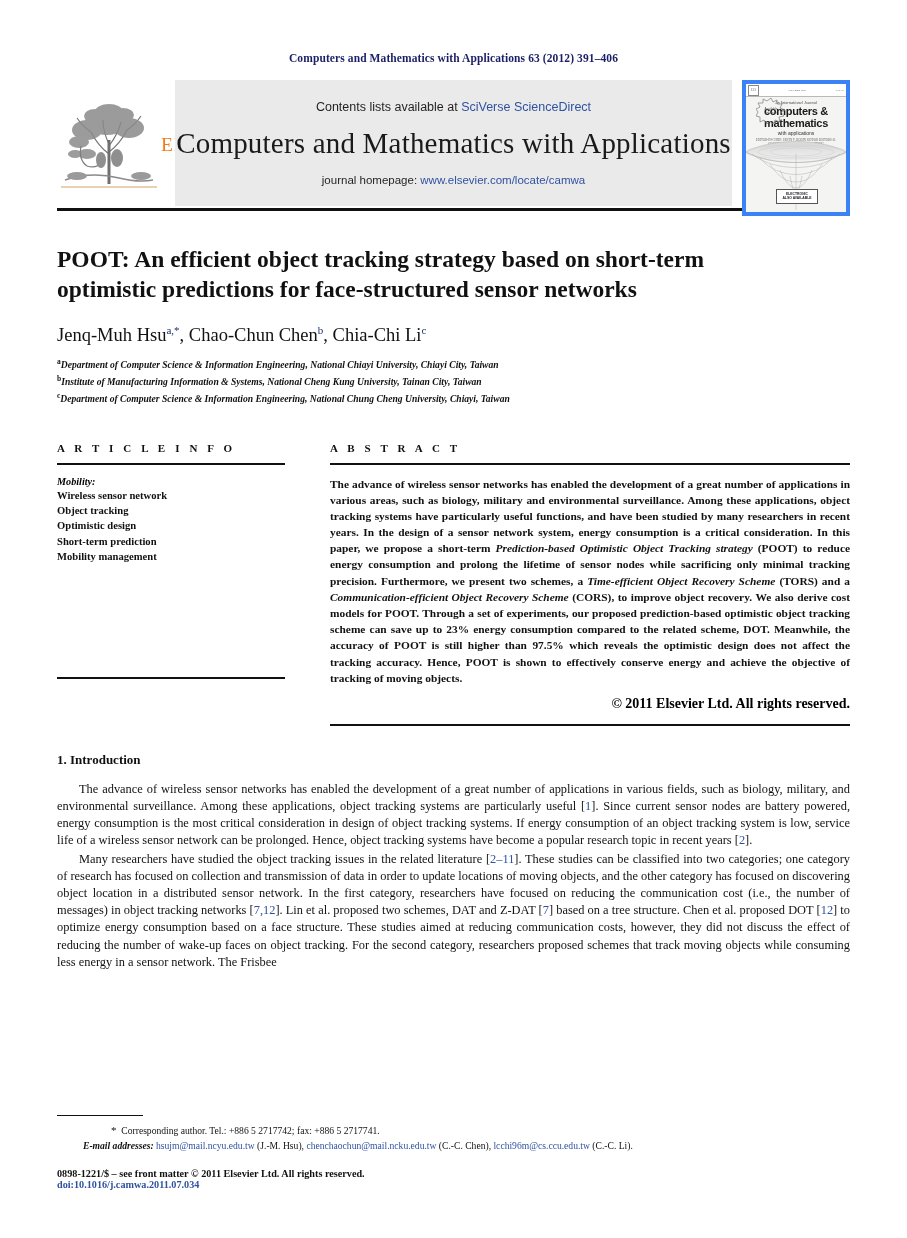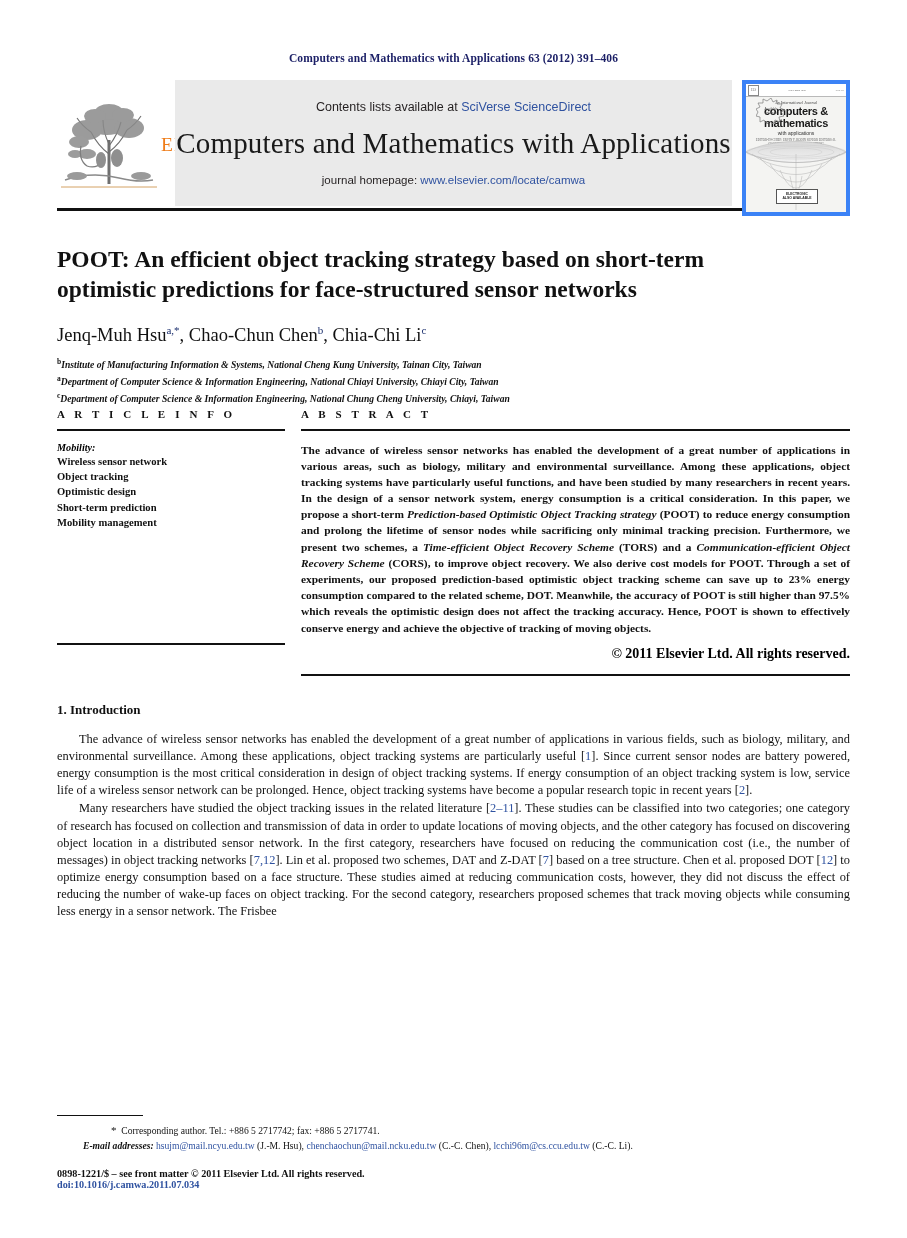--- a/index.html
+++ b/index.html
@@ -199,22 +199,23 @@
     font-style: italic;
     font-weight: bold;
     font-size: 9.6px;
     line-height: 1.55;
     color: #111;
   }
   .affil sup { font-style: normal; font-size: 7.5px; vertical-align: super; }
 
   
   .info-abstract {
+    margin-top: 34px;
     display: flex;
-    gap: 16px;
+    gap: 45px;
   }
   .col-info { flex: 0 0 228px; }
   .col-abstract { flex: 1 1 auto; }
   .sec-head {
     font-family: "Liberation Serif", serif;
     font-weight: bold;
     font-size: 11px;
     letter-spacing: 3.6px;
     color: #111;
     margin-bottom: 9px;
@@ -430,24 +431,24 @@
   </div>
 
   <div class="title-block">
     <h1 class="paper-title">POOT: An efficient object tracking strategy based on short-term optimistic predictions for face-structured sensor networks</h1>
 
     <div class="authors">
       <span>Jenq-Muh Hsu</span><sup>a,*</sup>, <span>Chao-Chun Chen</span><sup>b</sup>, <span>Chia-Chi Li</span><sup>c</sup>
     </div>
 
     <div class="affil">
+      <sup>a</sup><span>Department of Computer Science &amp; Information Engineering, National Chiayi University, Chiayi City, Taiwan</span>
+    </div>
+    <div class="affil">
       <sup>b</sup><span>Institute of Manufacturing Information &amp; Systems, National Cheng Kung University, Tainan City, Taiwan</span>
-    </div>
-    <div class="affil">
-      <sup>a</sup><span>Department of Computer Science &amp; Information Engineering, National Chiayi University, Chiayi City, Taiwan</span>
     </div>
     <div class="affil">
       <sup>c</sup><span>Department of Computer Science &amp; Information Engineering, National Chung Cheng University, Chiayi, Taiwan</span>
     </div>
   </div>
 
   <div class="info-abstract">
 
     <div class="col-info">
       <div class="sec-head">A R T I C L E   I N F O</div>

